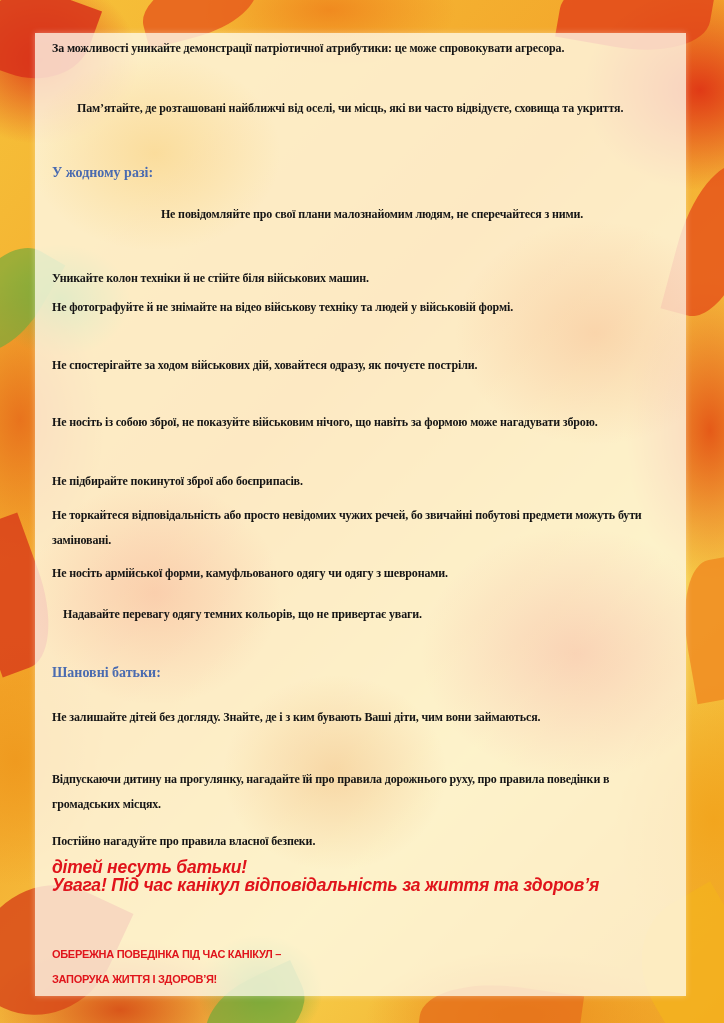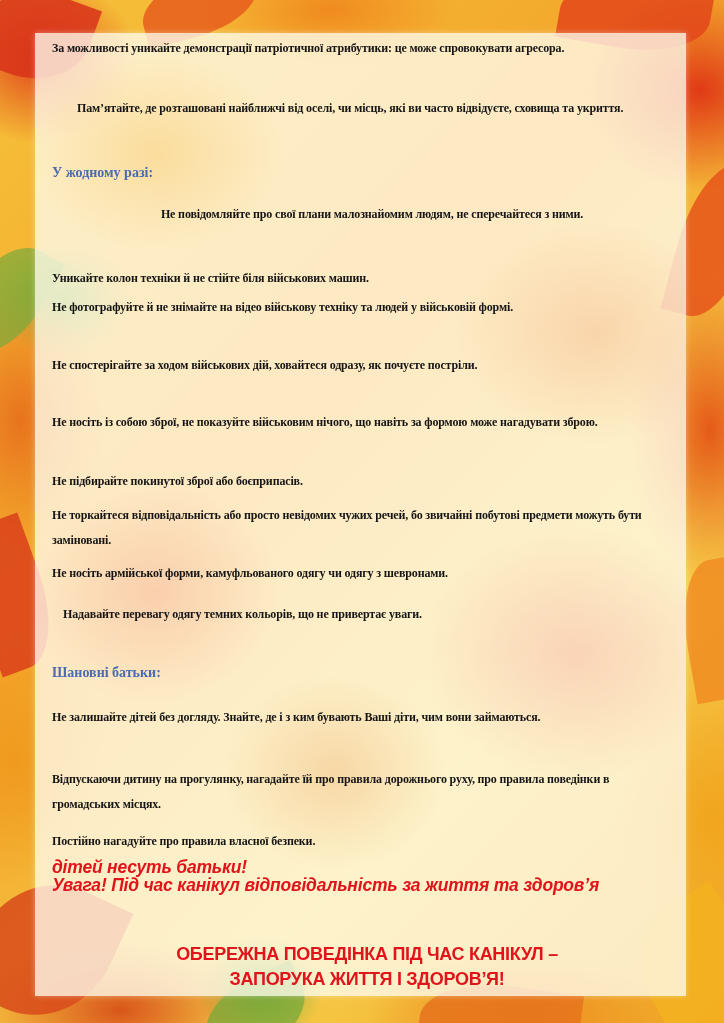--- a/index.html
+++ b/index.html
@@ -50,23 +50,23 @@
     position: absolute; left: 0; margin: 0;
     font-weight: bold; font-size: 14px; line-height: 26px; color: #4a6bb0;
   }
   .alert {
     position: absolute; left: 0; margin: 0;
     font-family: "Liberation Sans", sans-serif;
     font-weight: bold; font-style: italic; font-size: 17.5px; line-height: 24px;
     color: #e0141b; letter-spacing: -0.2px;
   }
   .slogan {
-    position: absolute; left: 0; width: 630px; margin: 0; text-align: center;
+    position: absolute; left: 0; width: 630px; margin: 0; 
     font-family: "Liberation Sans", sans-serif;
-    font-weight: bold; font-size: 18px; line-height: 25px; color: #e0141b;
+    font-weight: bold; font-size: 11px; line-height: 25px; color: #e0141b;
     letter-spacing: -0.3px;
   }
 </style>
 </head>
 <body>
 
 <div class="leaf-deco" style="left:-20px;top:-10px;width:110px;height:90px;background:#d8321a;transform:rotate(20deg);"></div>
 <div class="leaf-deco" style="left:140px;top:-25px;width:120px;height:60px;background:#e65d1c;transform:rotate(-15deg);"></div>
 <div class="leaf-deco" style="left:560px;top:-20px;width:150px;height:70px;background:#e2461a;transform:rotate(10deg);"></div>
 <div class="leaf-deco" style="left:-30px;top:240px;width:70px;height:120px;background:#79a93a;transform:rotate(30deg);opacity:.7"></div>

